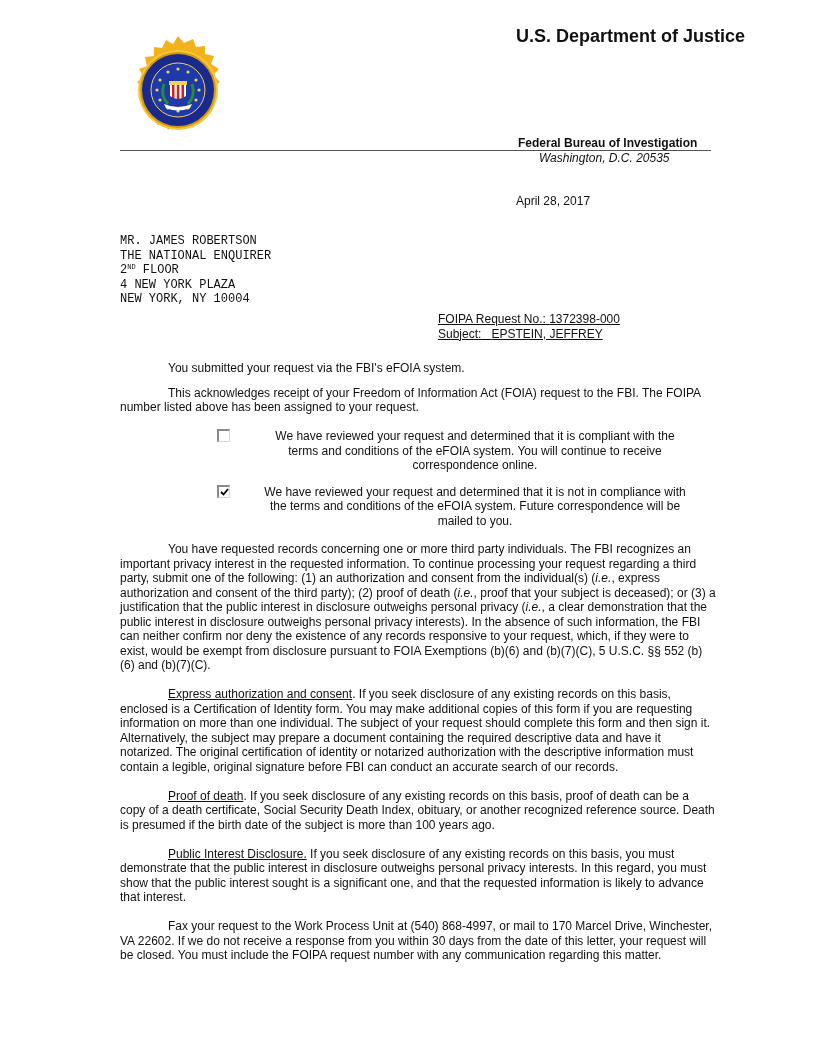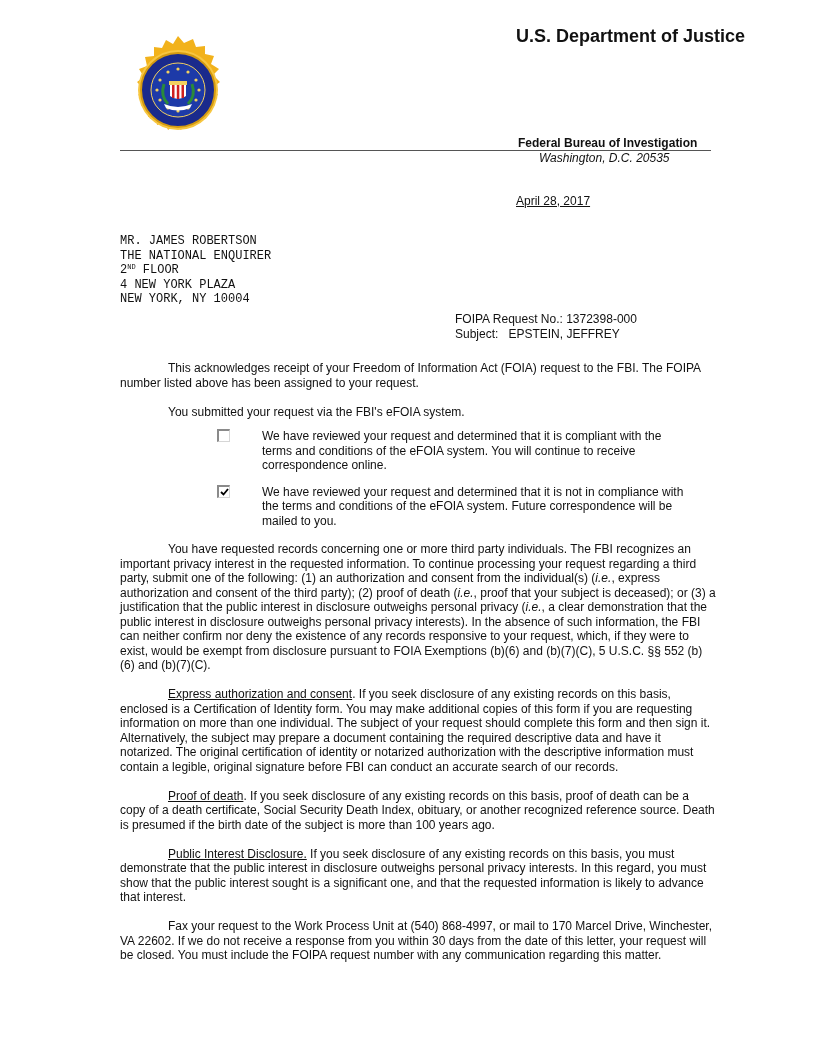--- a/index.html
+++ b/index.html
@@ -6,37 +6,37 @@
     body {
       width: 816px; height: 1056px; position: relative; overflow: hidden;
       font-family: "Liberation Sans", sans-serif; font-size: 12px; color: #111;
     }
     .abs { position: absolute; }
     .dept { left: 516px; top: 26px; font-weight: bold; font-size: 18px; }
     .seal { left: 120px; top: 36px; width: 116px; height: 108px; }
     .bureau { left: 518px; top: 136px; font-weight: bold; font-size: 12px; text-align: center; }
     .rule { left: 120px; top: 150px; width: 591px; height: 0; border-top: 1px solid #555; }
     .city { left: 539px; top: 151px; font-style: italic; font-size: 12px; }
-    .date { left: 516px; top: 194px; text-decoration: underline; }
+    .date { left: 516px; top: 194px; }
     .addr { left: 120px; top: 234px; line-height: 14.5px; font-family: Liberation Mono, monospace; }
     .addr sup { font-size: 7px; vertical-align: 4px; line-height: 0; }
-    .ref { left: 455px; top: 312px; line-height: 14.5px; }
+    .ref { left: 438px; top: 312px; line-height: 14.5px; text-decoration: underline; }
     .letter { left: 120px; top: 361px; width: 596px; line-height: 14.5px; }
     p { margin: 0 0 14.5px 0; }
     .indent { text-indent: 48px; }
     .u { text-decoration: underline; }
     .optrow { position: relative; padding-left: 142px; margin-bottom: 12px; }
     .cb {
       position: absolute; left: 97px; top: 0px; width: 10px; height: 10px;
       border-top: 2px solid #8a8a8a; border-left: 2px solid #8a8a8a;
       border-right: 1px solid #d6d6d6; border-bottom: 1px solid #d6d6d6;
       background: #fff;
     }
     .cb svg { position: absolute; left: 1px; top: 1px; }
-    .optrow .text { width: 426px; }
+    .optrow .text { width: 426px; text-align: center; }
     .seal svg { display: block; }
   </style>
 </head>
 <body>
 
 <div class="abs dept">U.S. Department of Justice</div>
 
 <div class="abs seal">
   <svg width="116" height="108" viewBox="0 0 116 108" xmlns="http://www.w3.org/2000/svg">
     <g transform="translate(58,54)">
@@ -83,22 +83,22 @@
   <div>4 NEW YORK PLAZA</div>
   <div>NEW YORK, NY 10004</div>
 </div>
 
 <div class="abs ref">
   <div><span>FOIPA Request No.: </span><span>1372398-000</span></div>
   <div style="white-space:pre"><span>Subject:   </span><span>EPSTEIN, JEFFREY</span></div>
 </div>
 
 <div class="abs letter">
+  <p class="indent" style="margin-bottom:10px">You submitted your request via the FBI's eFOIA system.</p>
   <p class="indent">This acknowledges receipt of your Freedom of Information Act (FOIA) request to the FBI.   The FOIPA number listed above has been assigned to your request.</p>
-  <p class="indent" style="margin-bottom:10px">You submitted your request via the FBI's eFOIA system.</p>
 
   <div class="optrow">
     <span class="cb"></span>
     <div class="text">We have reviewed your request and determined that it is compliant with the terms and conditions of the eFOIA system.   You will continue to receive correspondence online.</div>
   </div>
   <div class="optrow" style="margin-bottom:14px">
     <span class="cb">
       <svg width="9" height="8" viewBox="0 0 9 8">
           <path d="M1,4 L3.5,6.5 L8,1" stroke="#000" stroke-width="1.8" fill="none"></path>
         </svg>

